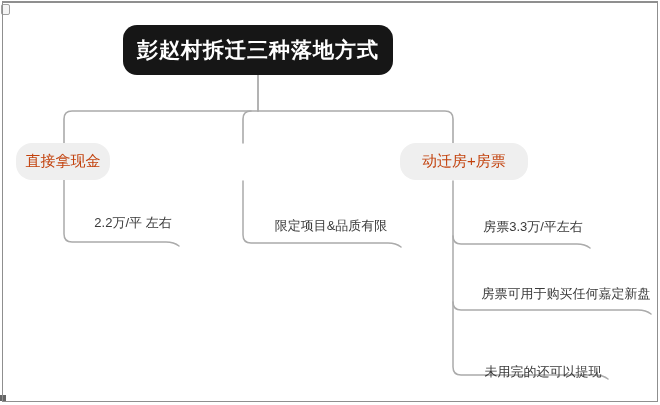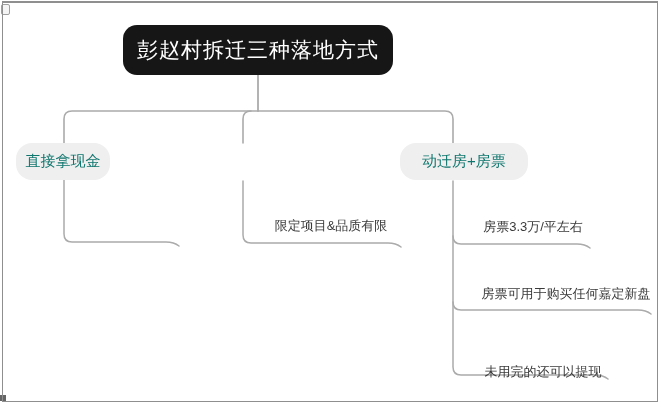--- a/index.html
+++ b/index.html
@@ -47,29 +47,29 @@
   }
   .root-node {
     left: 123px;
     top: 25px;
     width: 270px;
     height: 50px;
     background: #161616;
     border-radius: 14px;
     color: #ffffff;
     font-size: 21px;
-    font-weight: normal;
+    font-weight: bold;
     letter-spacing: 1px;
   }
   .branch-node {
     top: 143px;
     height: 37px;
     background: #efefef;
     border-radius: 16px;
-    color: #0f766e;
+    color: #c2410c;
     font-size: 15px;
   }
   .branch-cash        { left: 16px;  width: 94px;  }
   .branch-resettle    { left: 192px; width: 105px; }
   .branch-ticket      { left: 400px; width: 128px; }
   .leaf {
     position: absolute;
     color: #3a3a3a;
     font-size: 13px;
     text-align: center;
@@ -124,20 +124,21 @@
     <path stroke-width="1.5" d="M453,302 Q453,310 461,310 L638,310 Q646,310 651,314"></path>
   </svg>
 
   <div class="node root-node">彭赵村拆迁三种落地方式</div>
 
   <div class="node branch-node branch-cash">直接拿现金</div>
 
 
   <div class="node branch-node branch-ticket">动迁房+房票</div>
 
+  <div class="leaf leaf-cash-price">2.2万/平 左右</div>
 
   <div class="leaf leaf-resettle-limit">限定项目&amp;品质有限</div>
 
   <div class="leaf leaf-ticket-price">房票3.3万/平左右</div>
 
   <div class="leaf leaf-ticket-use">房票可用于购买任何嘉定新盘</div>
 
   <div class="leaf leaf-ticket-cash">未用完的还可以提现</div>
 
   <div class="artifact-top-left"></div>

